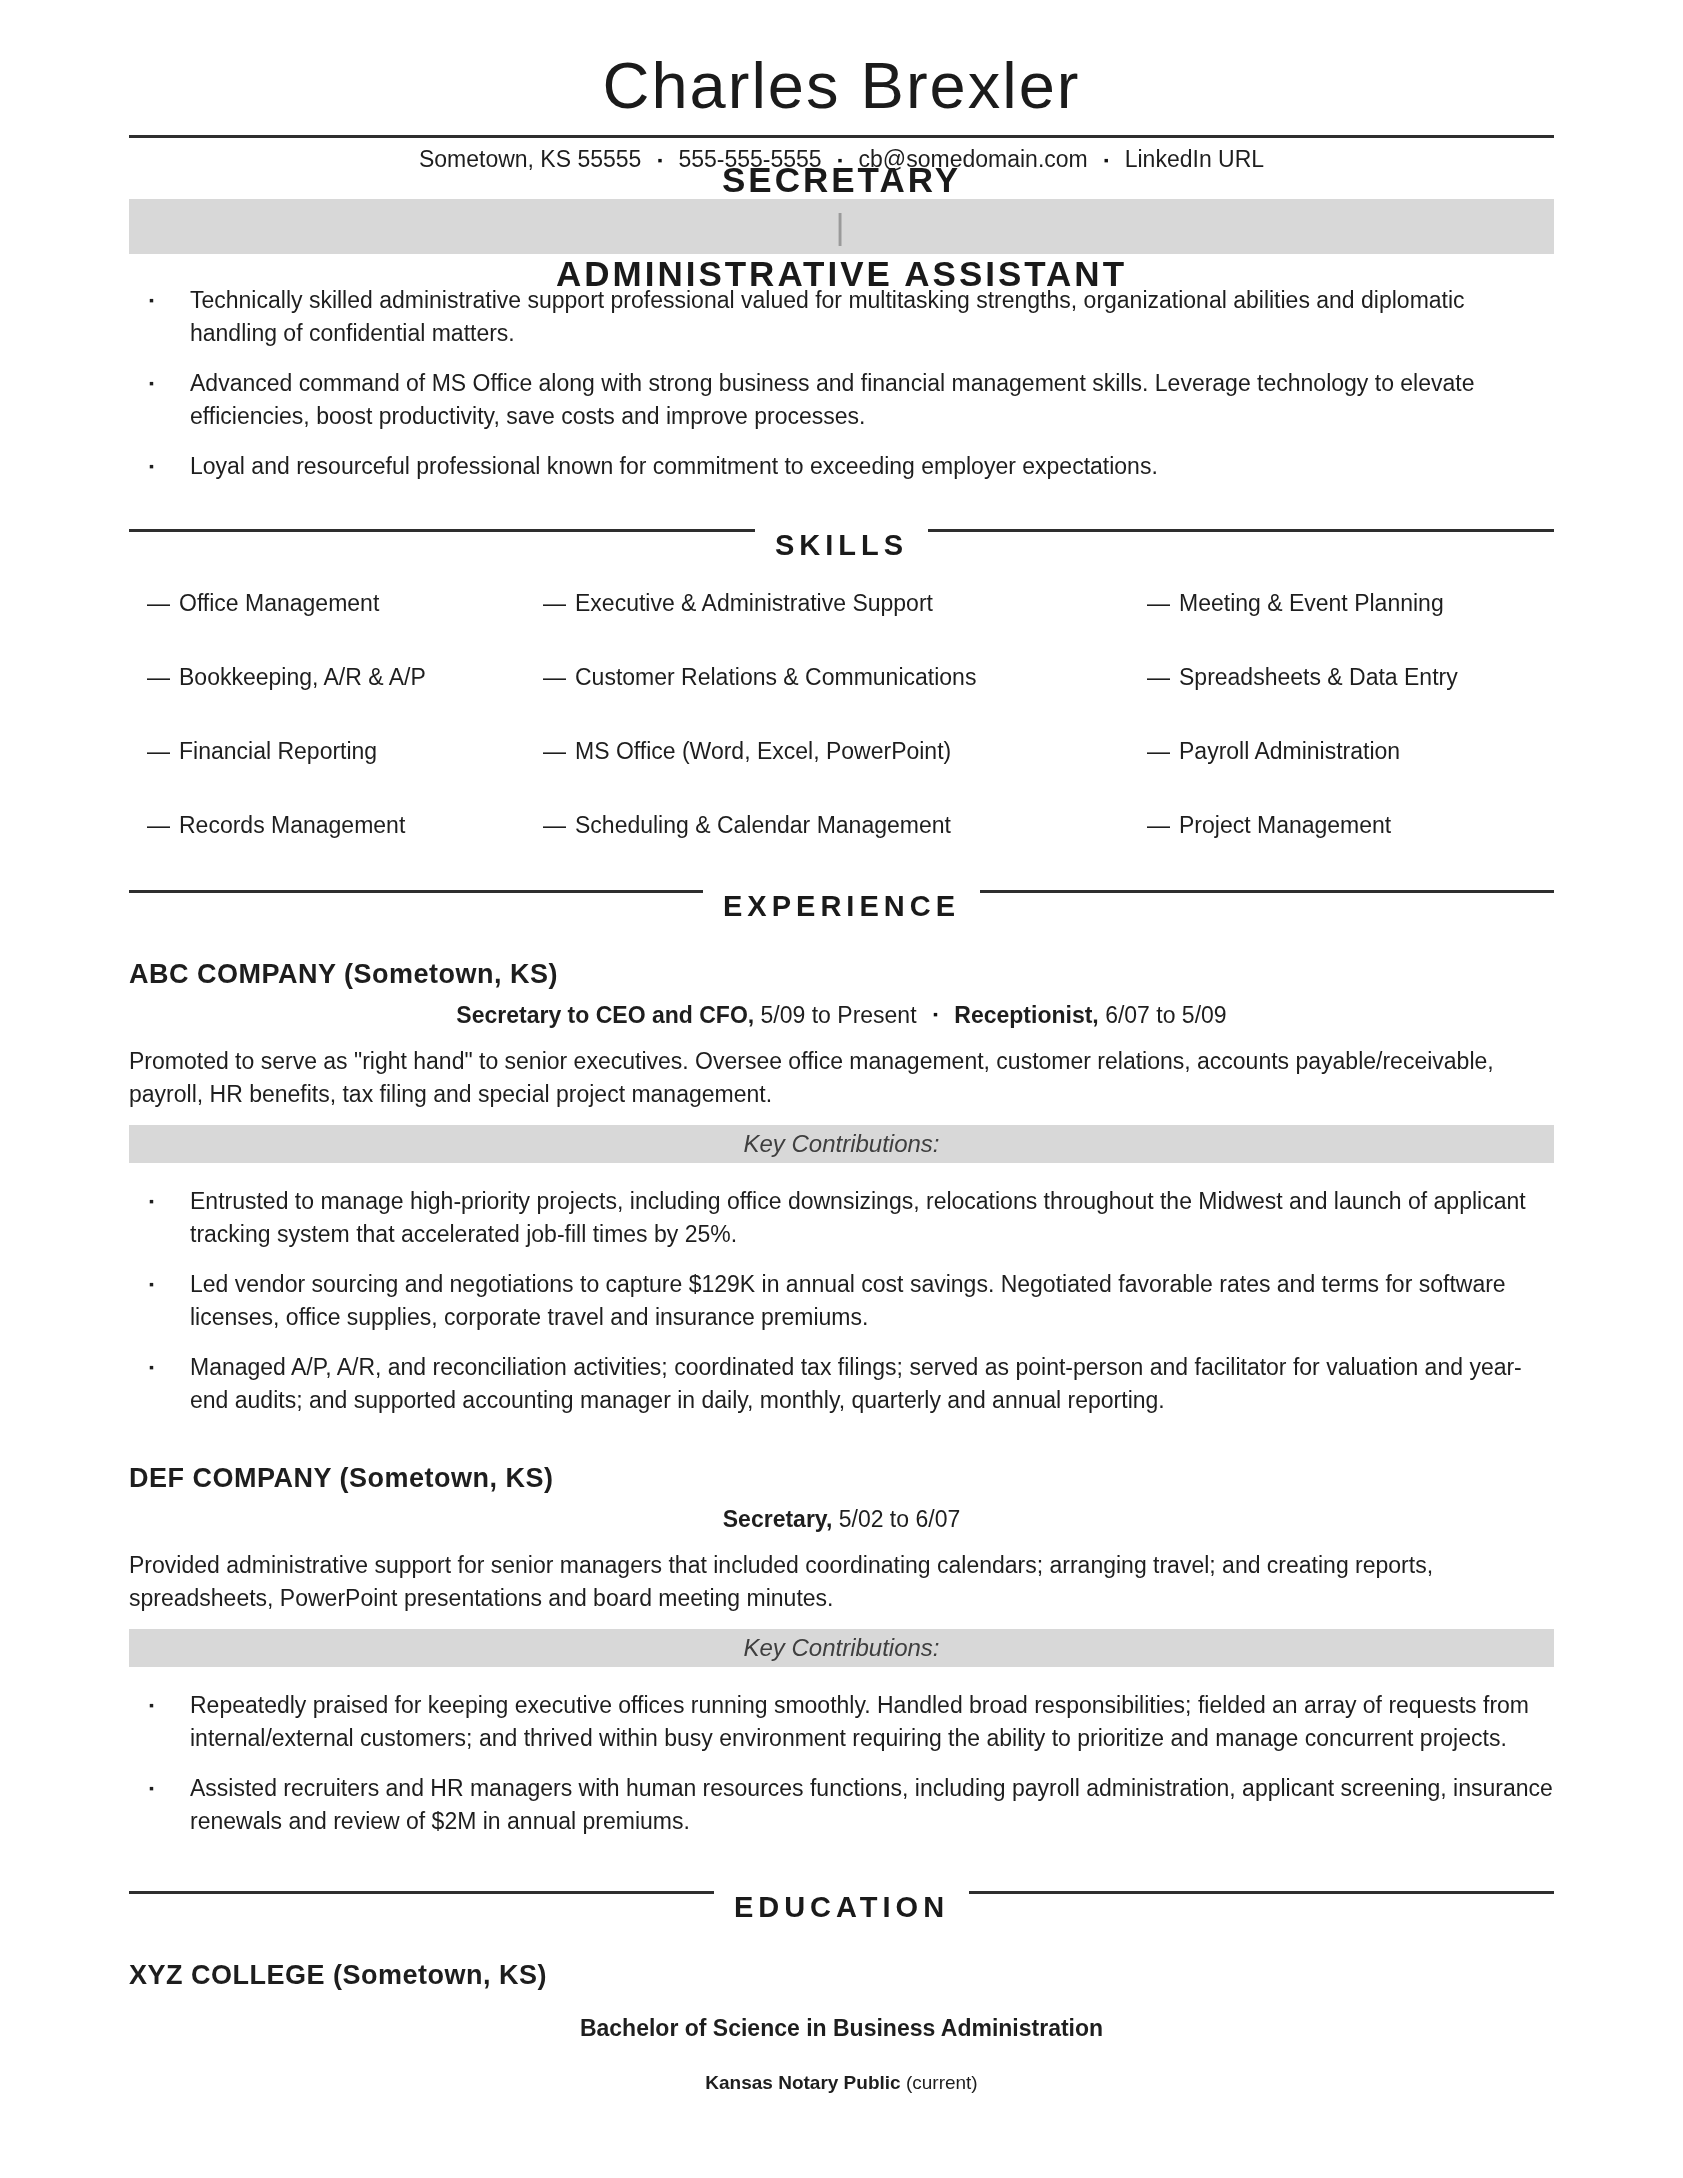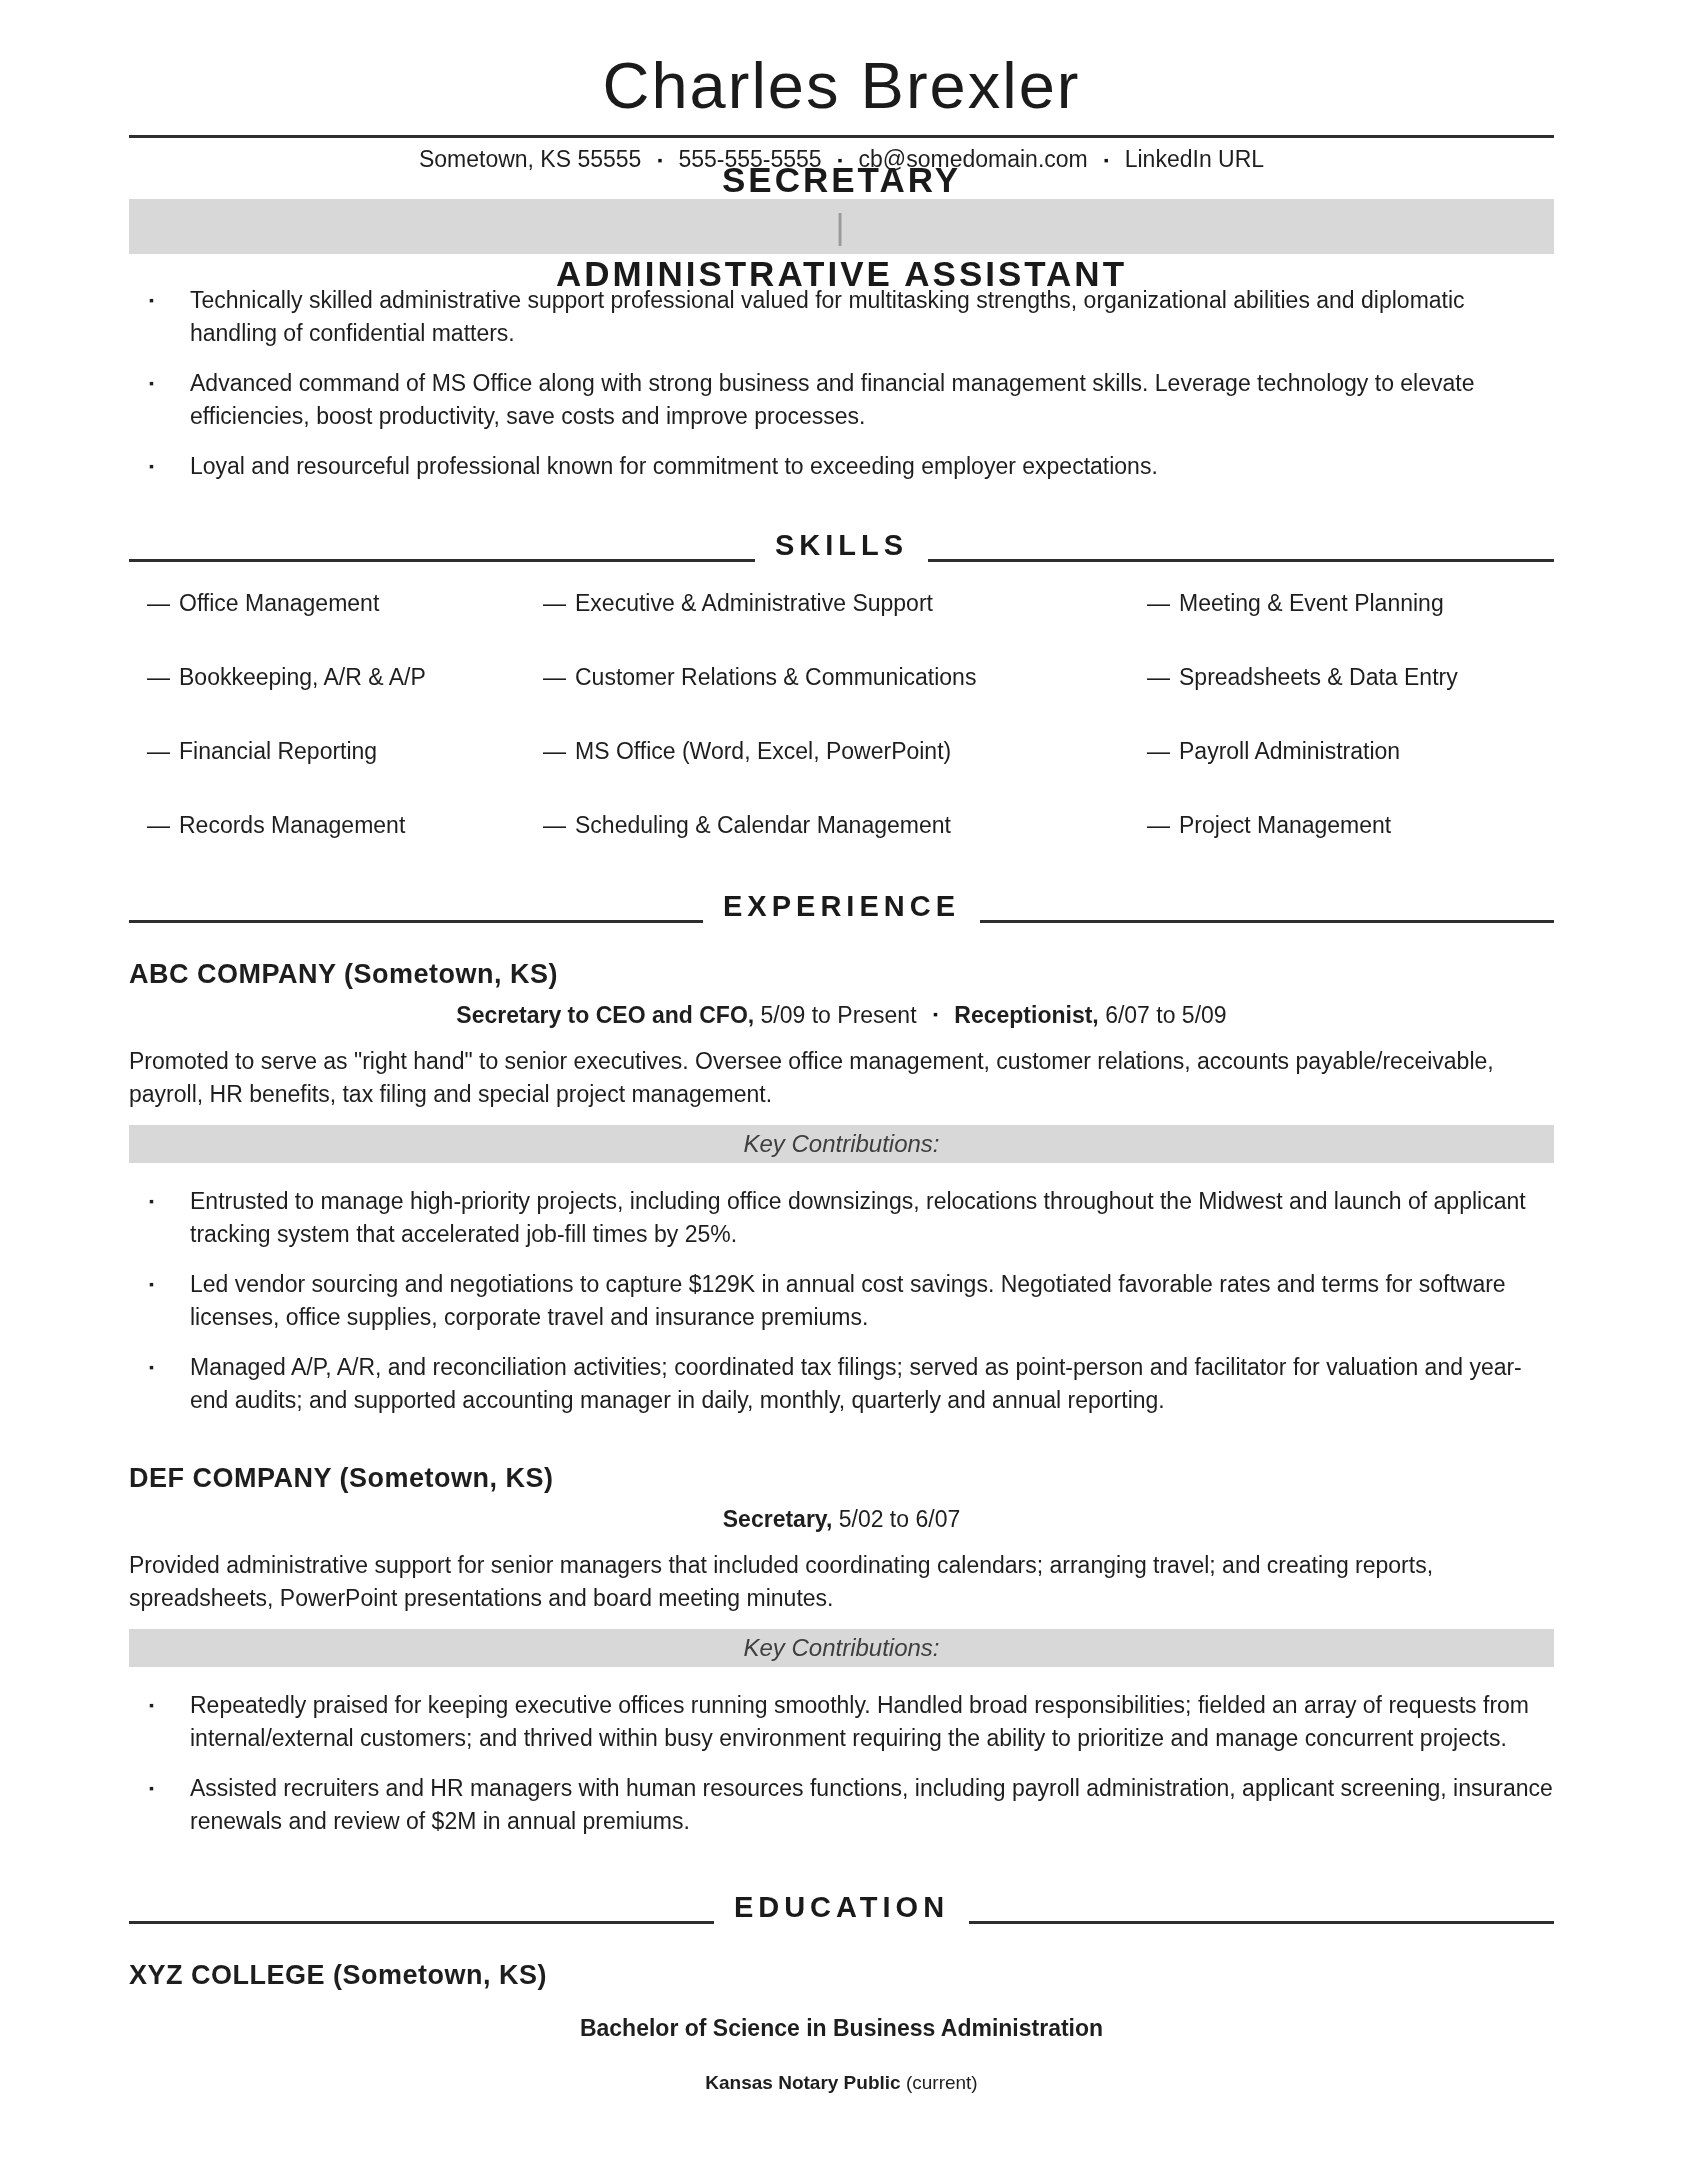--- a/index.html
+++ b/index.html
@@ -44,21 +44,21 @@
   ul.bullets { list-style: none; display: flex; flex-direction: column; gap: 17px; }
   ul.bullets.summary { margin-top: 30px; }
   ul.bullets li {
     position: relative;
     padding-left: 61px;
     font-size: 23px; line-height: 33px;
   }
   .bm { position: absolute; left: 20px; top: 0; font-size: 14px; line-height: 33px; }
 
   
-  .section-heading { display: flex; align-items: flex-end; gap: 20px; }
+  .section-heading { display: flex; align-items: flex-start; gap: 20px; }
   .section-heading .line { flex: 1; border-top: 3px solid #2e2e2e; height: 0; }
   .section-heading h2 { font-size: 29px; font-weight: 700; letter-spacing: 5px; color: #1a1a1a; }
   .sh-skills { margin-top: 46px; }
   .sh-experience { margin-top: 48px; }
   .sh-education { margin-top: 53px; }
 
   
   .skills-grid {
     margin-top: 24px;
     padding-left: 18px;

